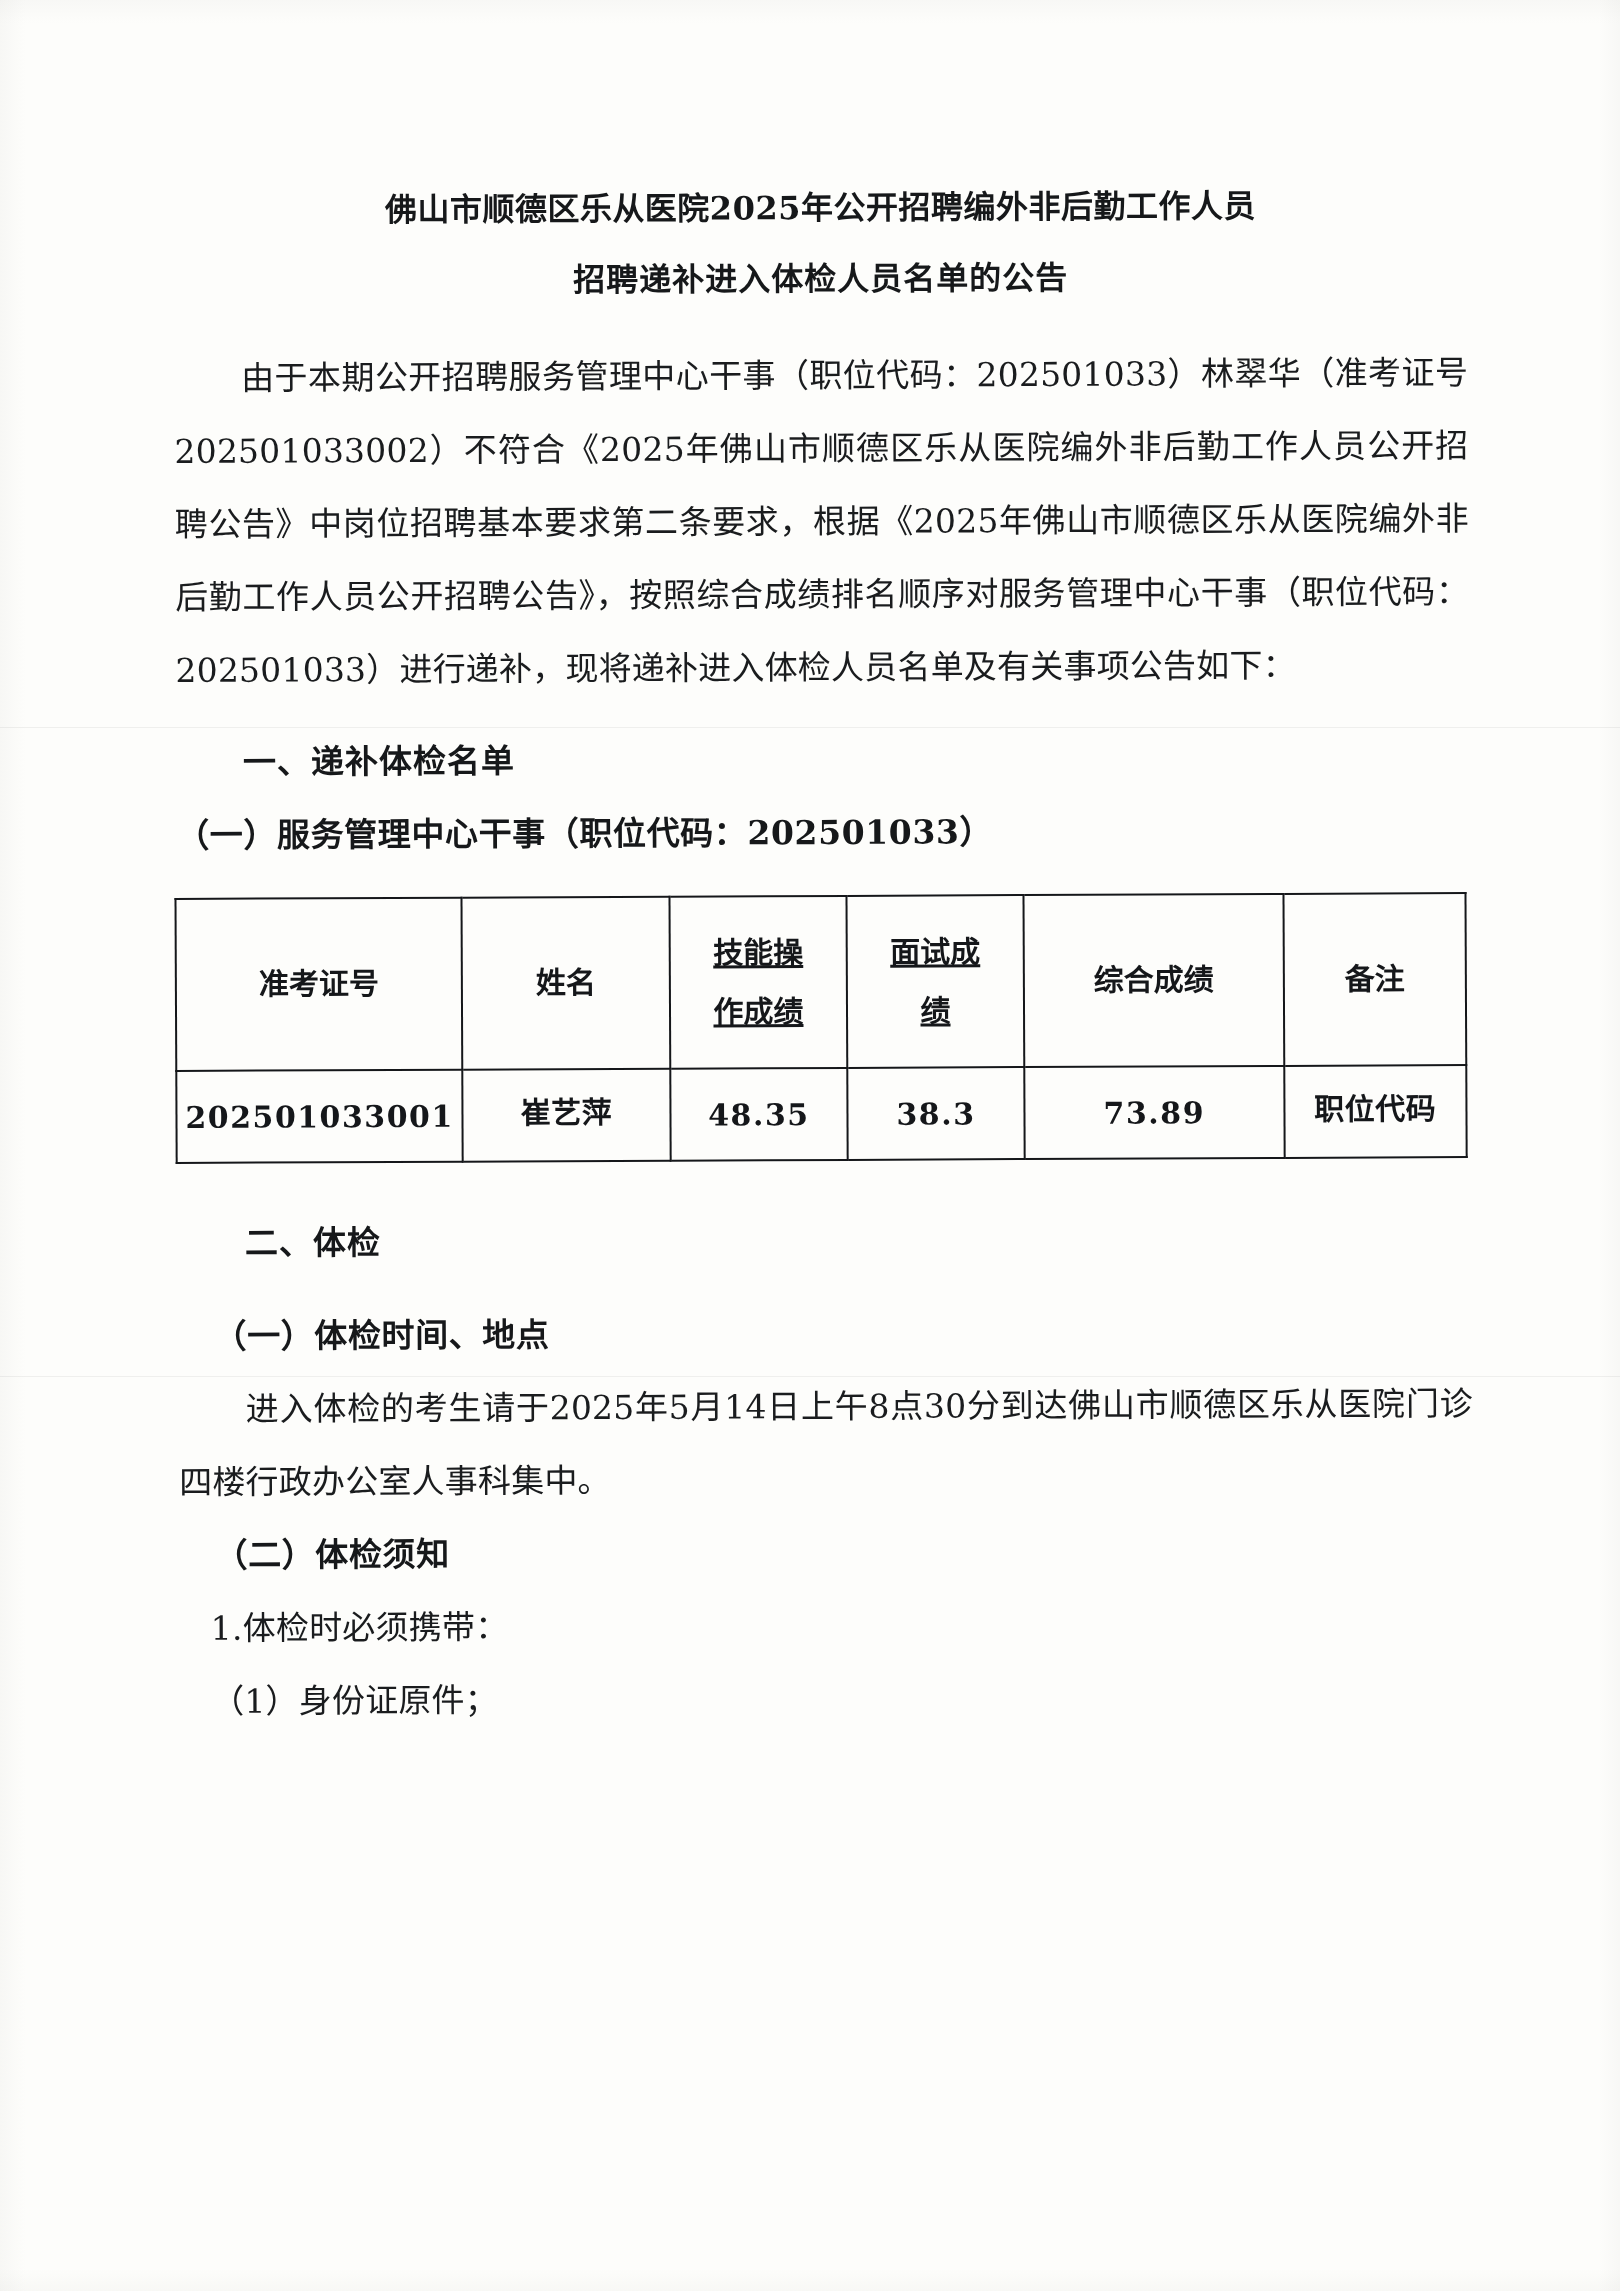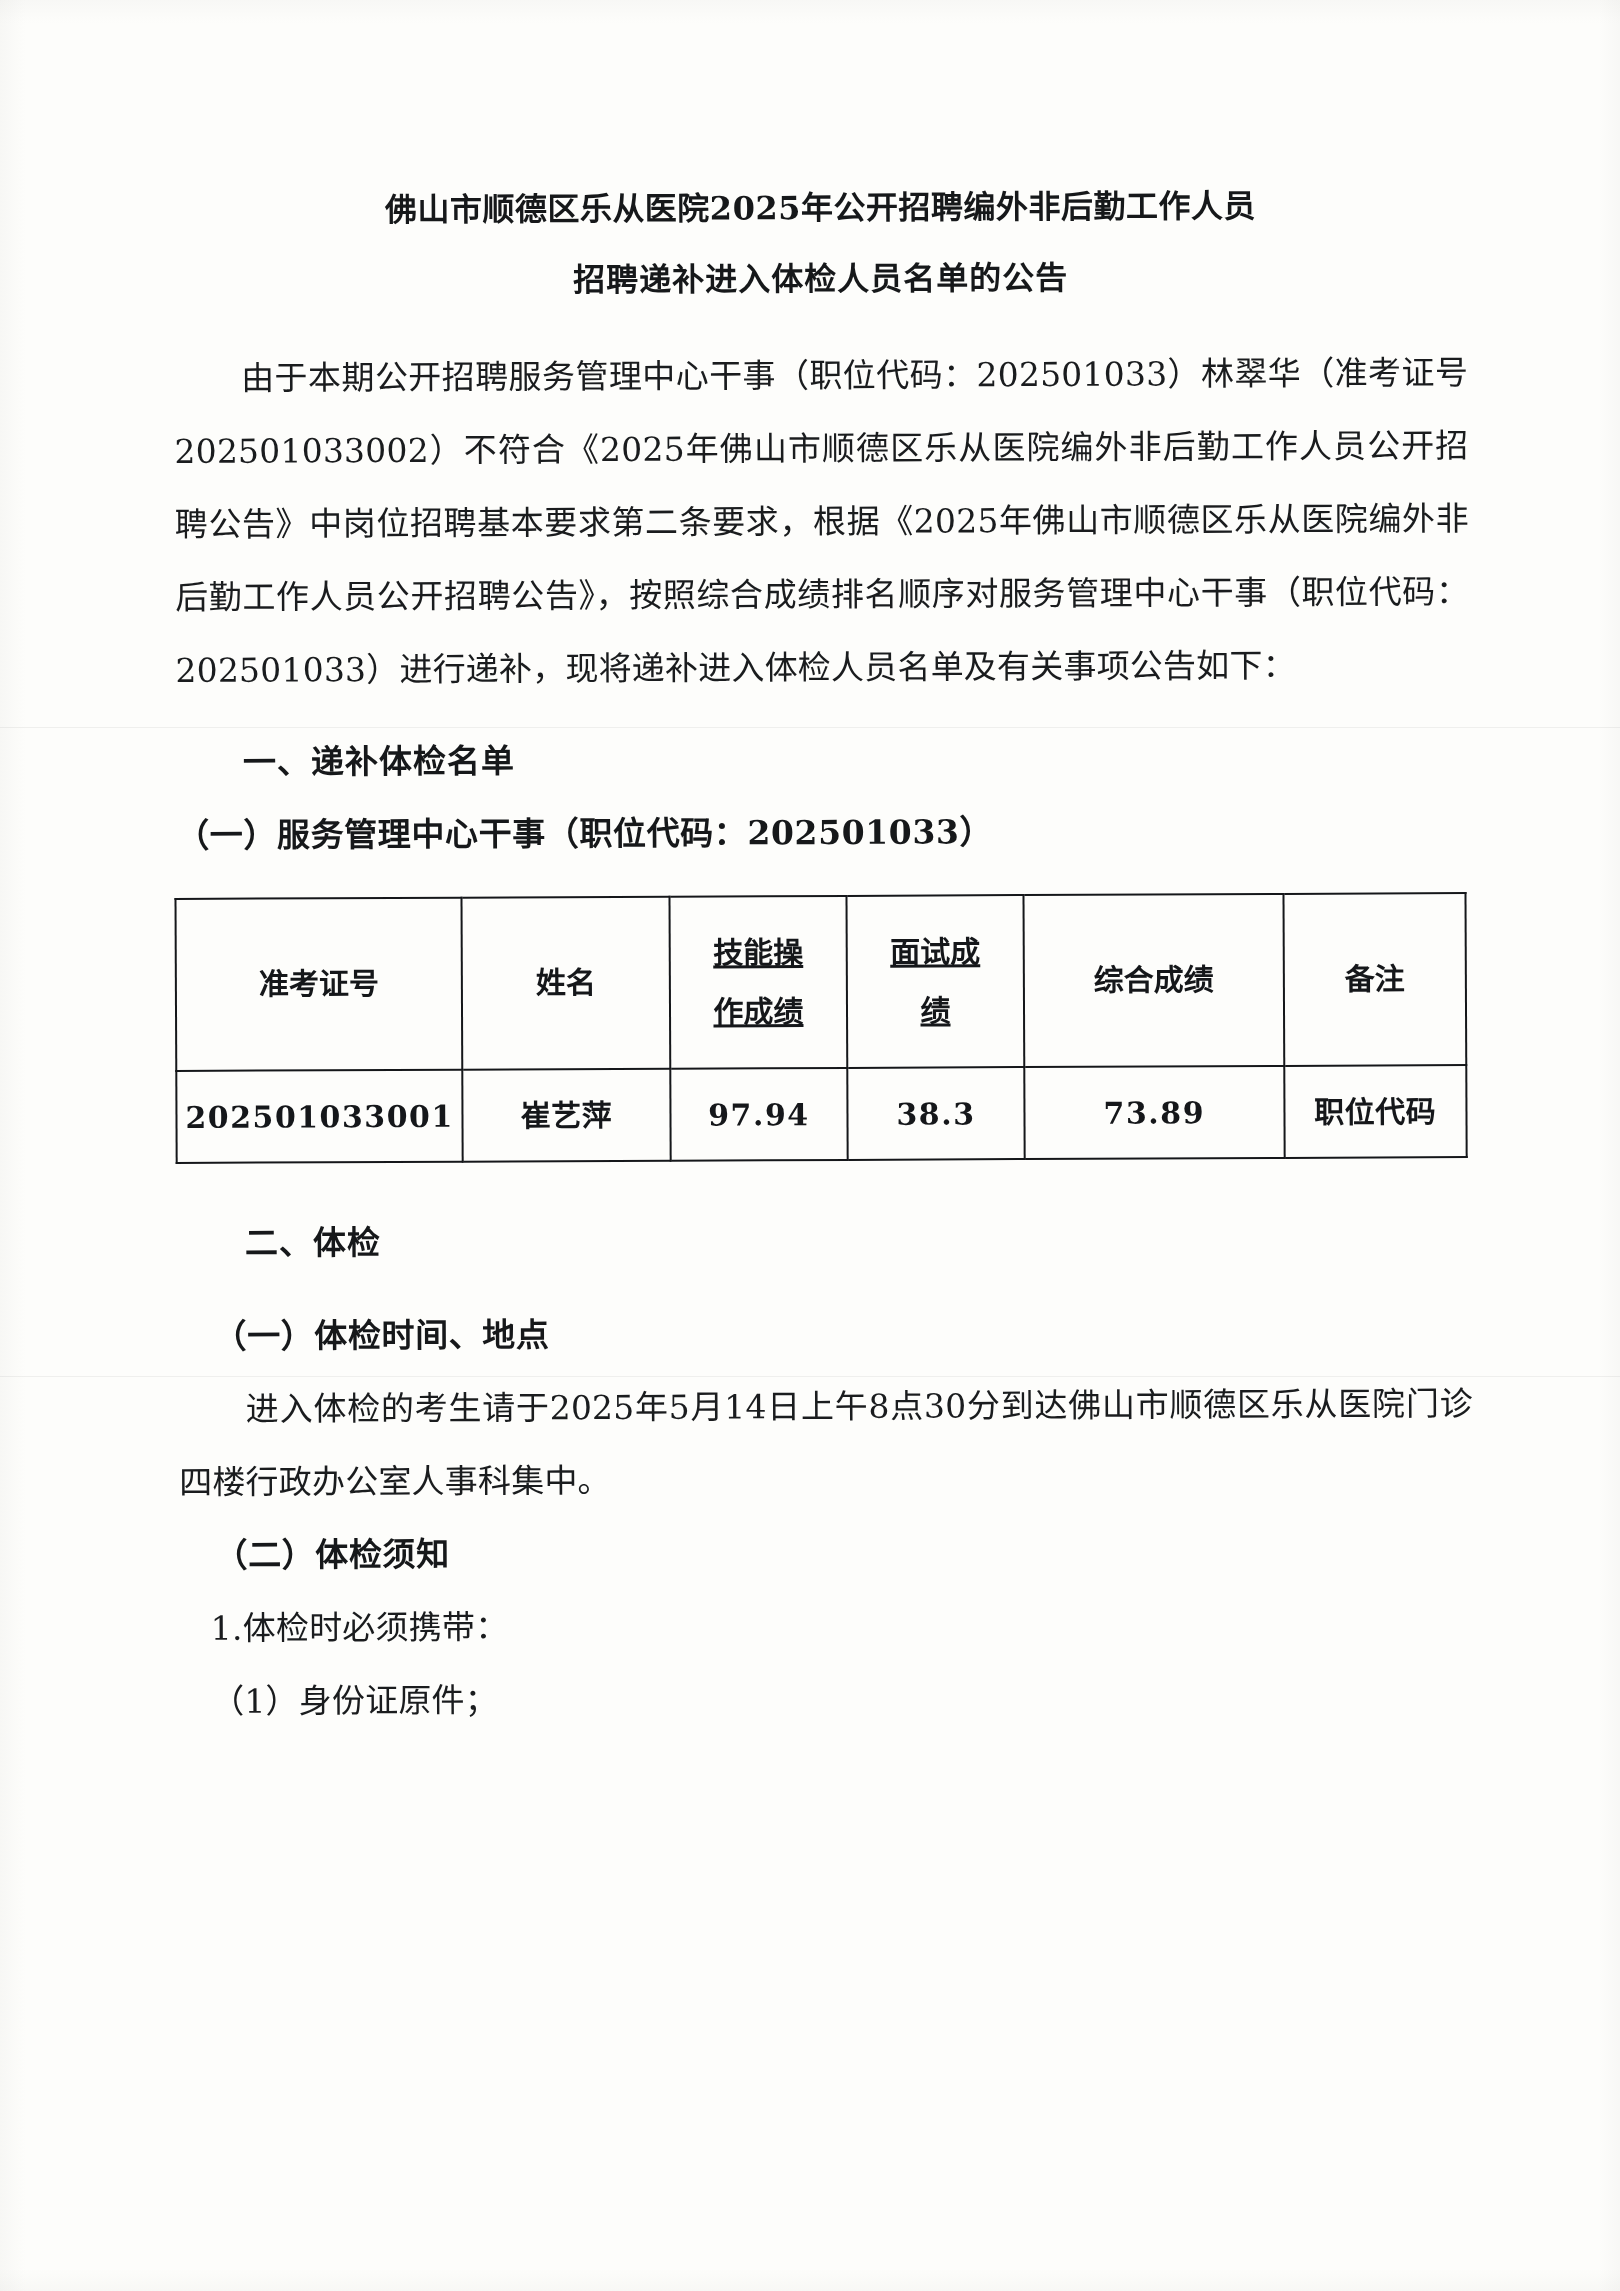--- a/index.html
+++ b/index.html
@@ -122,20 +122,21 @@
     padding: 3.9px 2px;
     line-height: 55px;
   }
   table.score-table thead th {
     height: 163px;
   }
   table.score-table tbody td {
     height: 82px;
     font-weight: bold;
     letter-spacing: 0.5px;
+    font-family: Liberation Mono, monospace;
   }
   table.score-table td.num {
     font-family: "DejaVu Serif", "Liberation Serif", serif;
     letter-spacing: 1.5px;
   }
   .col-admit  { width: 270px; }
   .col-name   { width: 196px; }
   .col-skill  { width: 167px; }
   .col-interview { width: 167px; }
   .col-total  { width: 245px; }
@@ -214,21 +215,21 @@
             </th>
             <th>
               <span class="th-plain">备注</span>
             </th>
           </tr>
         </thead>
         <tbody>
           <tr>
             <td class="num">202501033001</td>
             <td>崔艺萍</td>
-            <td class="num">97.94</td>
+            <td class="num">48.35</td>
             <td class="num">38.3</td>
             <td class="num">73.89</td>
             <td>职位代码</td>
           </tr>
         </tbody>
       </table>
     </div>
 
     <div class="spacer-md"></div>
 

